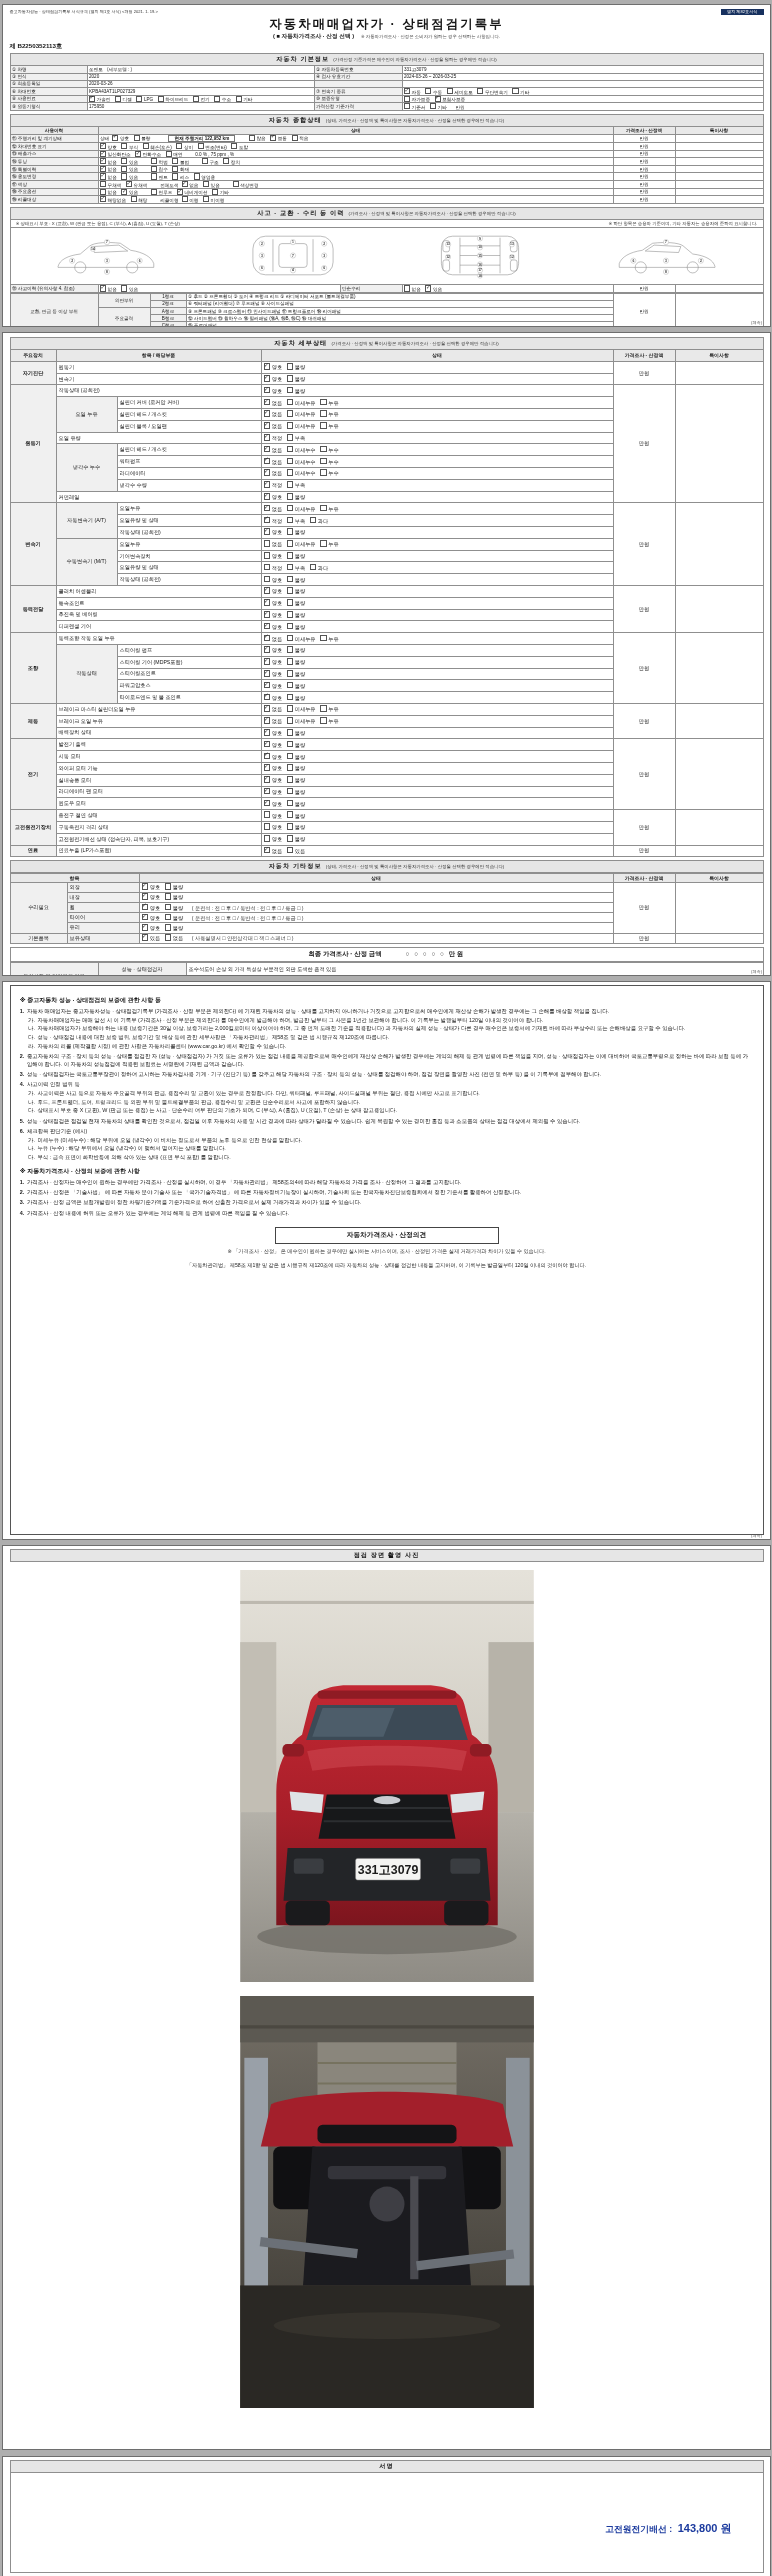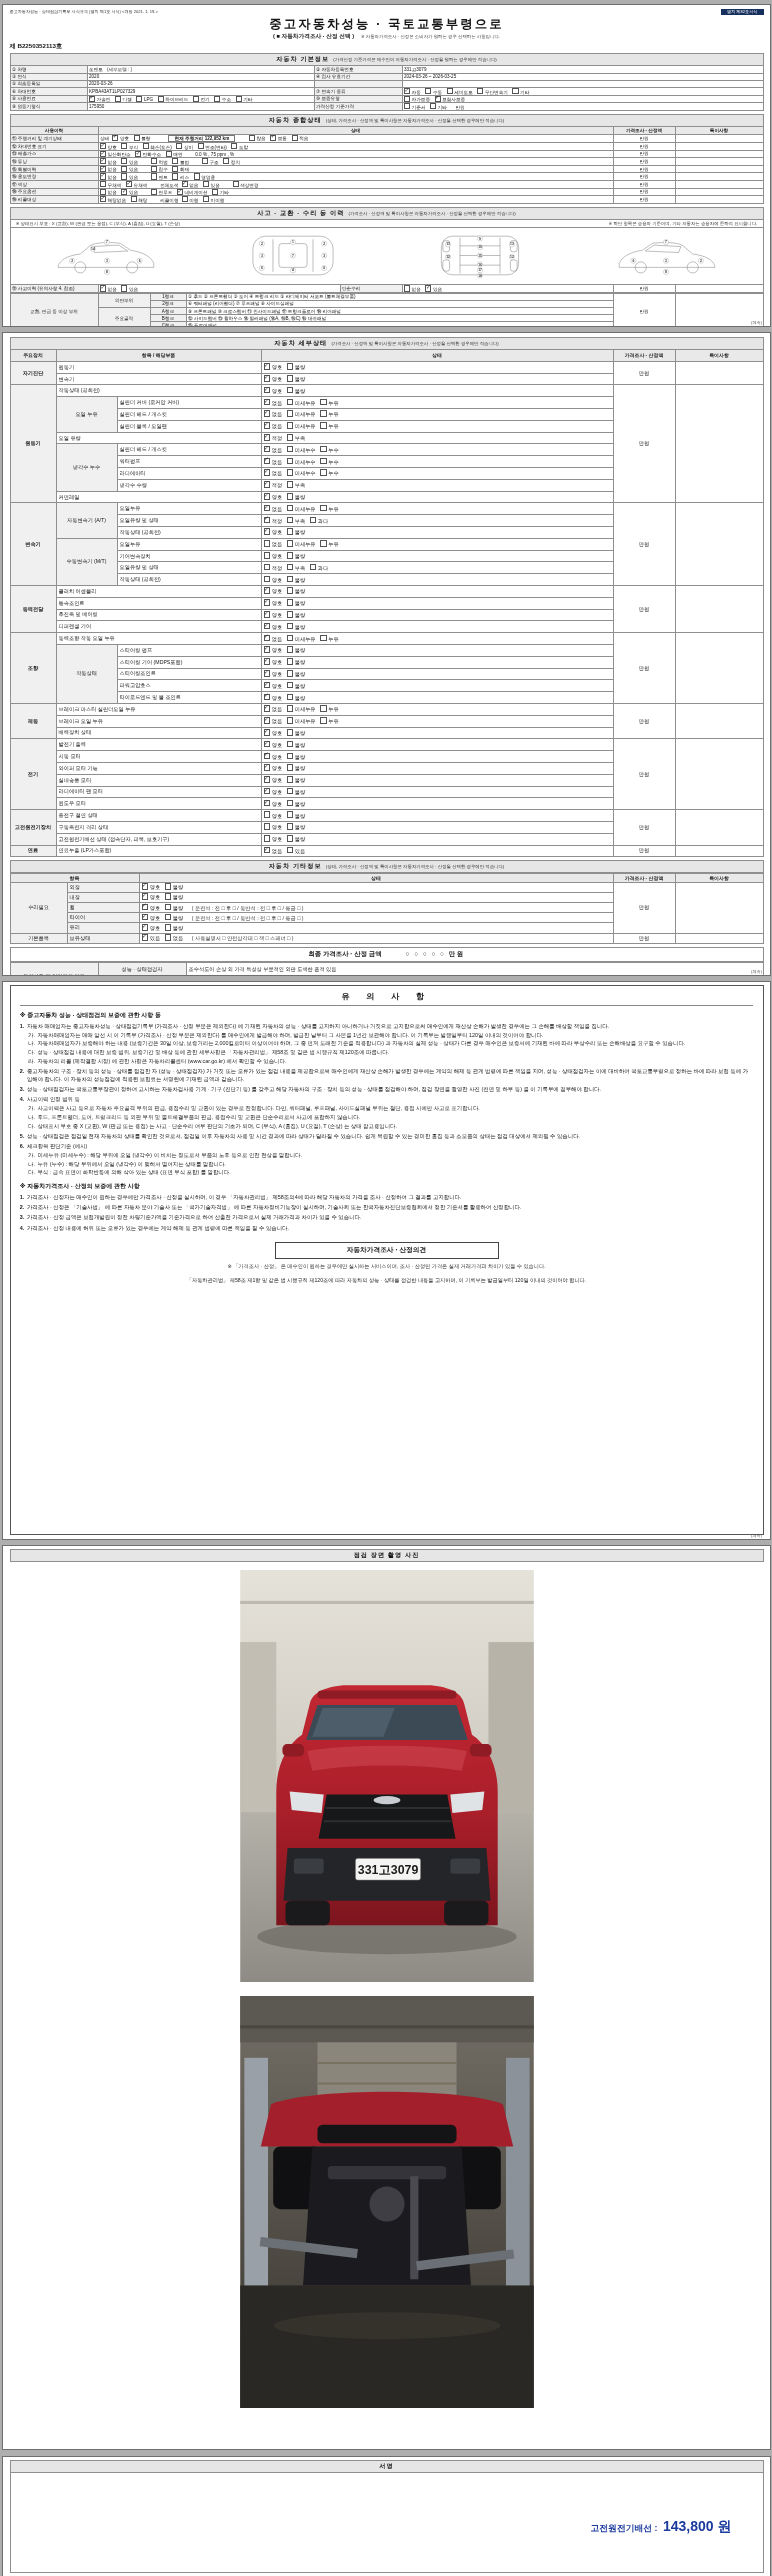--- a/index.html
+++ b/index.html
@@ -62,34 +62,34 @@
   .ntext{white-space:normal}
   .obox{width:222px;margin:9.3px auto 4.1px;border:0.8px solid #444;text-align:center;font-weight:bold;font-size:6.7px;padding:3.1px 0}
   .obtext{text-align:center;font-size:5.2px;color:#333;margin-top:1px}
   .nfoot{text-align:center;font-size:5.2px;margin-top:7.2px;color:#222}
   .photo-wrap{text-align:center}
   .photo{width:296px;height:412px;display:block;margin:0 auto}
   .ph1{margin-top:7.2px}
   .ph2{margin-top:14.4px}
   .sigbox{border:0.5px solid #8f8f8f;height:99px;position:relative;margin-top:-0.5px}
   .fee{position:absolute;right:31px;bottom:36px;font-size:8.8px;font-weight:bold;color:#1b3a9e}
-  .feeval{font-size:14px;margin-left:3.1px}
+  .feeval{font-size:11px;margin-left:3.1px}
   .legal{font-size:4.4px;color:#333;margin-top:2.6px}
 </style>
 </head>
 <body>
 
 <div class="spacer-top"></div>
 
 <div class="page p1">
   <div class="topstrip">
     <span class="tiny">중고자동차성능 · 상태점검기록부 서식규격 (별지 제1호 서식) &lt;개정 2021. 1. 19.&gt;</span>
     <span class="badge">별지 제82호서식</span>
   </div>
-  <div class="title">중고자동차성능 · 국토교통부령으로</div>
+  <div class="title">자동차매매업자가 · 상태점검기록부</div>
   <div class="subtitle-row">
     <span>( ■ 자동차가격조사 · 산정 선택 )</span>
     <span class="subnote">※ 자동차가격조사 · 산정은 소비자가 원하는 경우 선택하는 사항입니다.</span>
   </div>
   <div class="docno">
     <span>제</span>
     <span>B2250352113호</span>
   </div>
   <div id="basic-section">
       <div class="secbar"><b>자동차 기본정보</b><span class="sb-n">(가격산정 기준가격은 매수인이 자동차가격조사 · 산정을 원하는 경우에만 적습니다)</span></div>
@@ -671,21 +671,20 @@
       </table>
     </div>
   <div class="pagecont">(계속)</div>
 </div>
 
 <div class="gap"></div>
 
 <div class="page p3">
   <div class="nbox">
     <div id="notices-section">
-        <div class="ntitle">유  의  사  항</div>
         <div class="nsec">※ 중고자동차 성능 · 상태점검의 보증에 관한 사항 등</div>
         <div class="nitem">
           <span class="nno">1.</span>
           <span class="ntext">자동차 매매업자는 중고자동차성능 · 상태점검기록부 (가격조사 · 산정 부분은 제외한다) 에 기재된 자동차의 성능 · 상태를 고지하지 아니하거나 거짓으로 고지함으로써 매수인에게 재산상 손해가 발생한 경우에는 그 손해를 배상할 책임을 집니다.</span>
         </div>
         <div class="nsub">
           <span class="nno2">가.</span>
           <span class="ntext">자동차매매업자는 매매 알선 시 이 기록부 (가격조사 · 산정 부분은 제외한다) 를 매수인에게 발급해야 하며, 발급한 날부터 그 사본을 1년간 보관해야 합니다. 이 기록부는 발행일부터 120일 이내의 것이어야 합니다.</span>
         </div>
         <div class="nsub">

